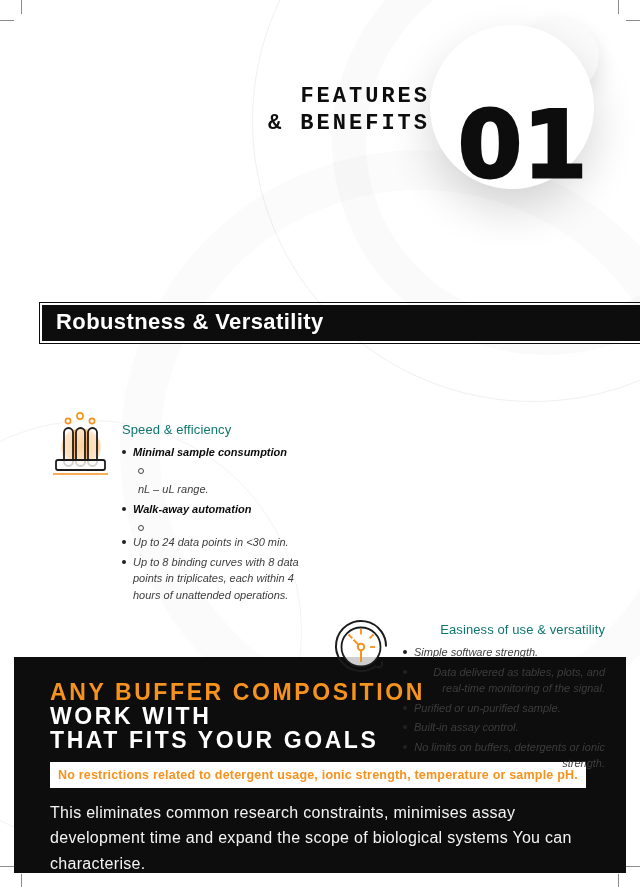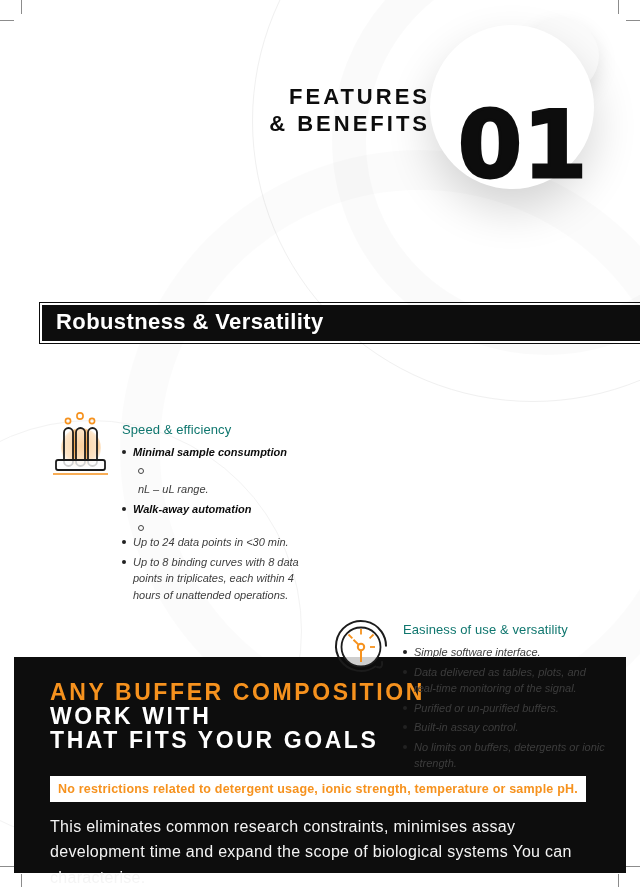--- a/index.html
+++ b/index.html
@@ -13,61 +13,61 @@
   .ring-b{left:252px;top:-160px;width:560px;height:560px;border:1px solid #f0f0f0;}
   .ring-c{left:120px;top:150px;width:520px;height:520px;border:40px solid rgba(0,0,0,0.014);}
   .ring-d{left:-120px;top:420px;width:420px;height:420px;border:1px solid #f3f3f3;}
   .circle-small{left:523px;top:18px;width:76px;height:76px;background:#fbfbfb;box-shadow:0 8px 20px rgba(0,0,0,0.10);}
   .circle-big{left:430px;top:25px;width:164px;height:164px;background:#ffffff;box-shadow:0 20px 45px rgba(0,0,0,0.16);}
   
   .crop{position:absolute;background:#8c8c8c;}
   
   .eyebrow{
     position:absolute;left:150px;top:84px;width:280px;text-align:right;
-    font-size:22px;font-weight:800;letter-spacing:3px;line-height:1.22;color:#0d0d0d;
+    font-size:22px;font-weight:800;letter-spacing:3px;line-height:1.22;color:#0d0d0d;font-family:Liberation Mono, monospace;
   }
   .big-number{
     position:absolute;left:458px;top:46px;
     font-family:"DejaVu Sans","Liberation Sans",sans-serif;
     font-size:92px;font-weight:800;color:#0d0d0d;
     -webkit-text-stroke:3px #0d0d0d;letter-spacing:1px;line-height:1;
   }
   .banner{
     position:absolute;left:42px;top:159px;
     background:#0d0d0d;color:#ffffff;padding:4px 14px 6px 14px;
     font-size:22px;font-weight:800;letter-spacing:0.4px;
     outline:1px solid #0d0d0d;outline-offset:2px;
   }
   
   .feature{position:absolute;display:flex;align-items:flex-start;}
   .f1{left:46px;top:226px;}
   .f2{left:328px;top:232px;}
   .icon-box{width:76px;flex:0 0 76px;}
   .f2 .icon-box,.f4 .icon-box{width:75px;flex:0 0 75px;}
   .feature-body{width:198px;padding-top:14px;}
-  .f2 .feature-body,.f4 .feature-body{width:202px;padding-top:10px;}
+  .f2 .feature-body,.f4 .feature-body{width:202px;padding-top:10px;text-align:right;}
   .section-title{font-size:13px;font-weight:400;color:#0f766e;margin:0 0 7px 0;letter-spacing:0.1px;}
   ul.bullets{list-style:none;margin:0;padding:0;font-size:11px;line-height:1.5;color:#3d3d3d;font-style:italic;}
   ul.bullets li{display:flex;gap:7px;margin-bottom:3px;}
   ul.bullets li .mk{flex:0 0 auto;width:4px;height:4px;border-radius:50%;background:#222;margin-top:6px;}
   ul.bullets li.sub{padding-left:16px;flex-direction:column;}
   ul.bullets li.sub .mk{background:transparent;border:1.3px solid #444;width:4px;height:4px;margin-top:5px;}
   ul.bullets li.bold .tx{font-weight:700;color:#0c0c0c;}
   
   .footer{
     position:absolute;left:14px;top:657px;width:612px;height:216px;
     box-sizing:border-box;background:var(--footer-bg,#0d0d0d);color:#ffffff;
     padding:24px 34px 0 36px;
   }
   .fh{font-size:23px;font-weight:800;letter-spacing:2.6px;line-height:1.04;color:#ffffff;}
   .fh.orange{color:var(--accent,#f6921e);}
   .highlight-box{
     display:inline-block;background:#ffffff;color:var(--accent,#f6921e);
     font-size:12.5px;font-weight:700;letter-spacing:0.2px;
-    padding:6px 8px;margin-top:23px;
+    padding:6px 8px;margin-top:9px;
   }
   .footer-paragraph{
     margin-top:12px;font-size:16px;line-height:1.6;letter-spacing:0.3px;
     color:#f4f4f4;width:540px;
   }
   .z{position:relative;z-index:2;}
 </style>
 </head>
 <body>
 
@@ -161,29 +161,29 @@
         <circle cx="33" cy="35" r="3.2" fill="none" stroke="#F6921E" stroke-width="2"></circle>
         <line x1="33" y1="38.5" x2="33" y2="50" stroke="#F6921E" stroke-width="2"></line>
         <line x1="30.5" y1="32.6" x2="25.5" y2="27.8" stroke="#F6921E" stroke-width="2"></line>
       </svg>
     </div>
     <div class="feature-body">
       <h3 class="section-title">Easiness of use &amp; versatility</h3>
       <ul class="bullets">
           <li>
             <span class="mk"></span>
-            <span class="tx">Simple software interface.</span>
+            <span class="tx">Simple software strength.</span>
           </li>
           <li>
             <span class="mk"></span>
             <span class="tx">Data delivered as tables, plots, and real-time monitoring of the signal.</span>
           </li>
           <li>
             <span class="mk"></span>
-            <span class="tx">Purified or un-purified buffers.</span>
+            <span class="tx">Purified or un-purified sample.</span>
           </li>
           <li>
             <span class="mk"></span>
             <span class="tx">Built-in assay control.</span>
           </li>
           <li>
             <span class="mk"></span>
             <span class="tx">No limits on buffers, detergents or ionic strength.</span>
           </li>
         </ul>

